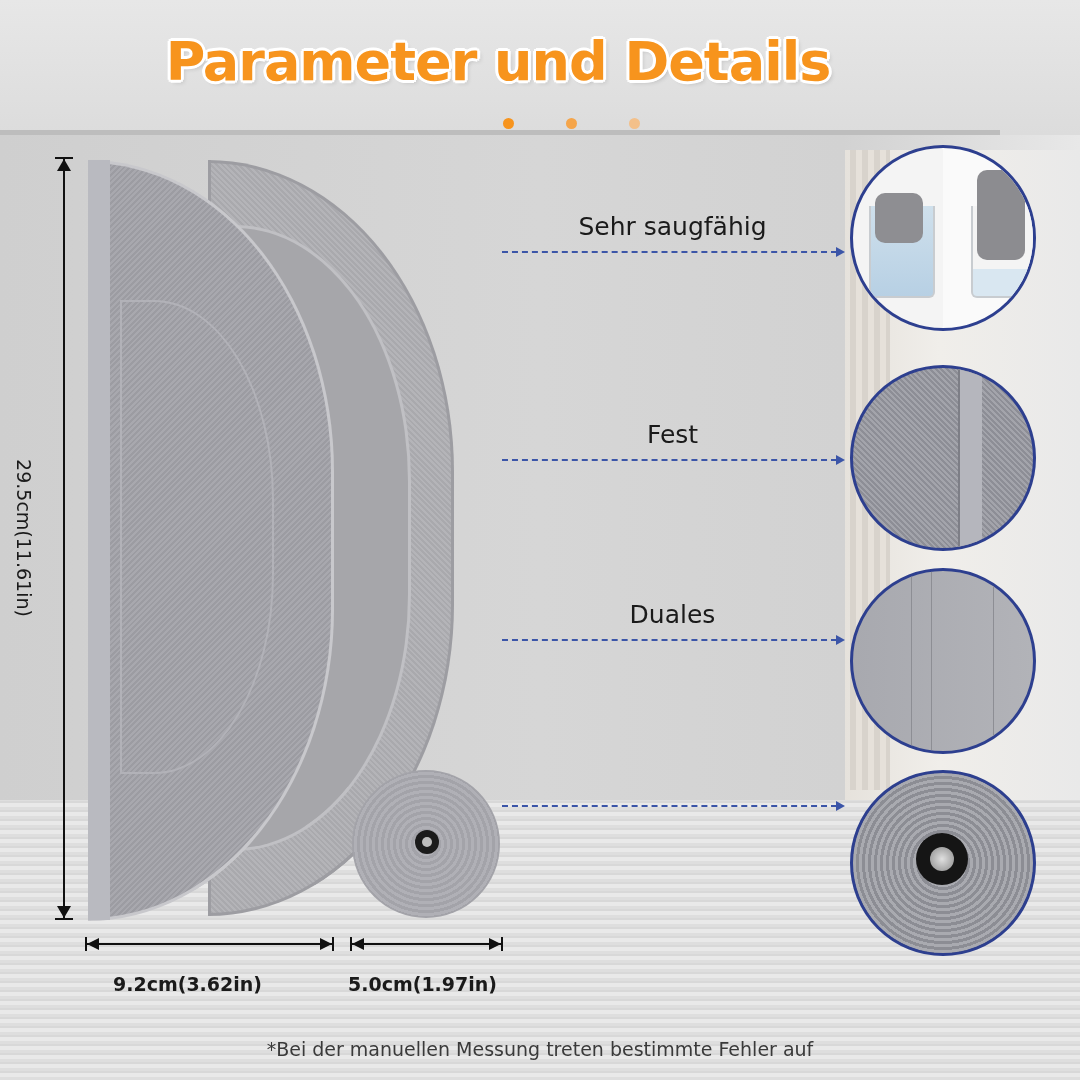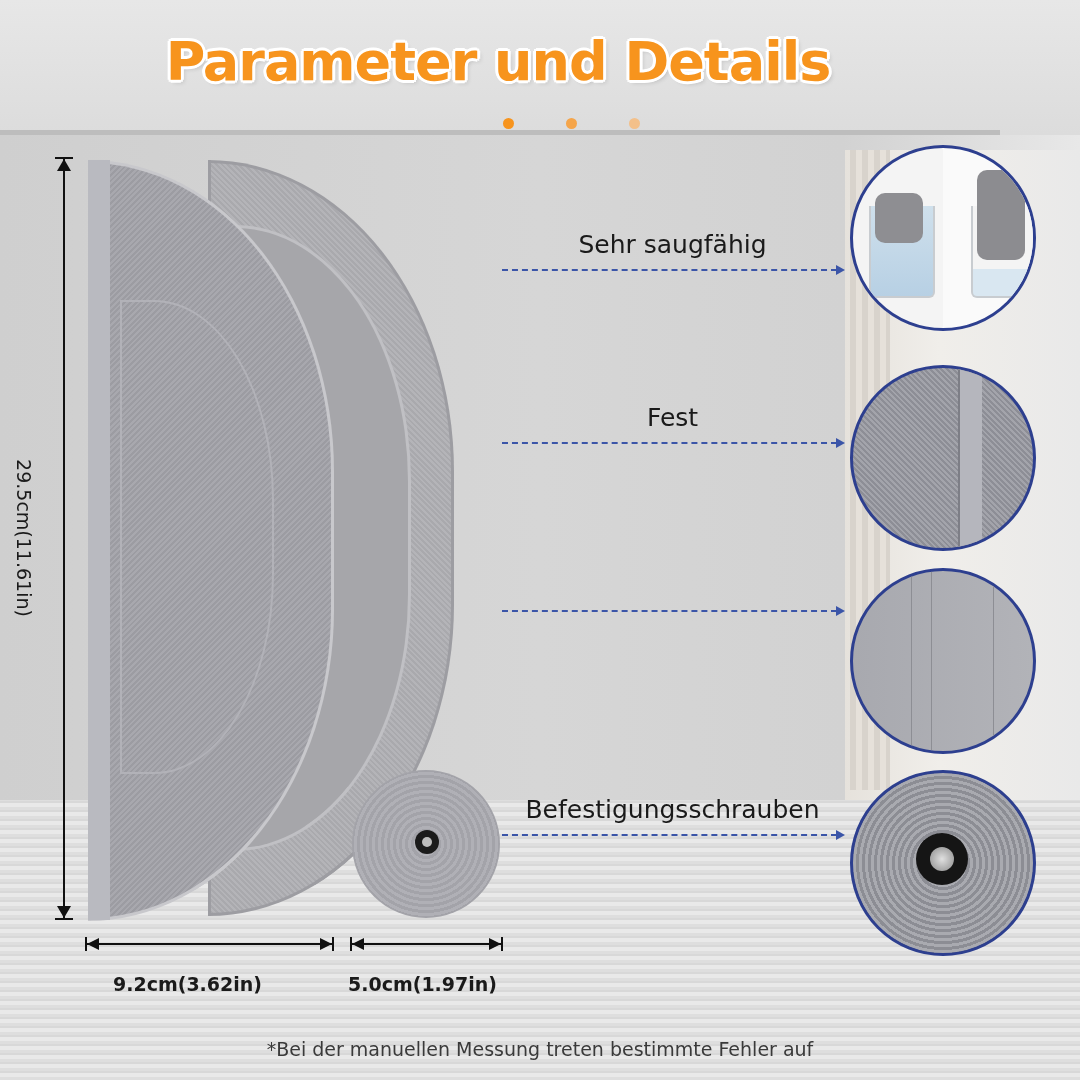--- a/index.html
+++ b/index.html
@@ -104,42 +104,42 @@
 <div class="hdim" style="left:350px;top:937px;width:153px;">
   <div class="capl"></div>
     <div class="al"></div>
     <div class="line"></div>
     <div class="ar"></div>
     <div class="capr"></div>
 </div>
 <div class="hlabel" style="left:113px">9.2cm(3.62in)</div>
 <div class="hlabel" style="left:348px">5.0cm(1.97in)</div>
 
-<div class="feature" style="top:230px">
+<div class="feature" style="top:212px">
   <div class="txt">Sehr saugfähig</div>
   <div class="arrow">
       <div class="dash"></div>
       <div class="head"></div>
     </div>
 </div>
-<div class="feature" style="top:403px">
+<div class="feature" style="top:420px">
   <div class="txt">Fest</div>
   <div class="arrow">
       <div class="dash"></div>
       <div class="head"></div>
     </div>
 </div>
 <div class="feature" style="top:600px">
+  <div class="txt">Duales</div>
   <div class="arrow">
       <div class="dash"></div>
       <div class="head"></div>
     </div>
 </div>
 <div class="feature" style="top:795px">
-  <div class="txt">Befestigungsschrauben</div>
   <div class="arrow">
       <div class="dash"></div>
       <div class="head"></div>
     </div>
 </div>
 
 <div class="circle c1">
   <div class="glass g1"></div>
   <div class="cloth1"></div>
   <div class="glass g2"></div>

